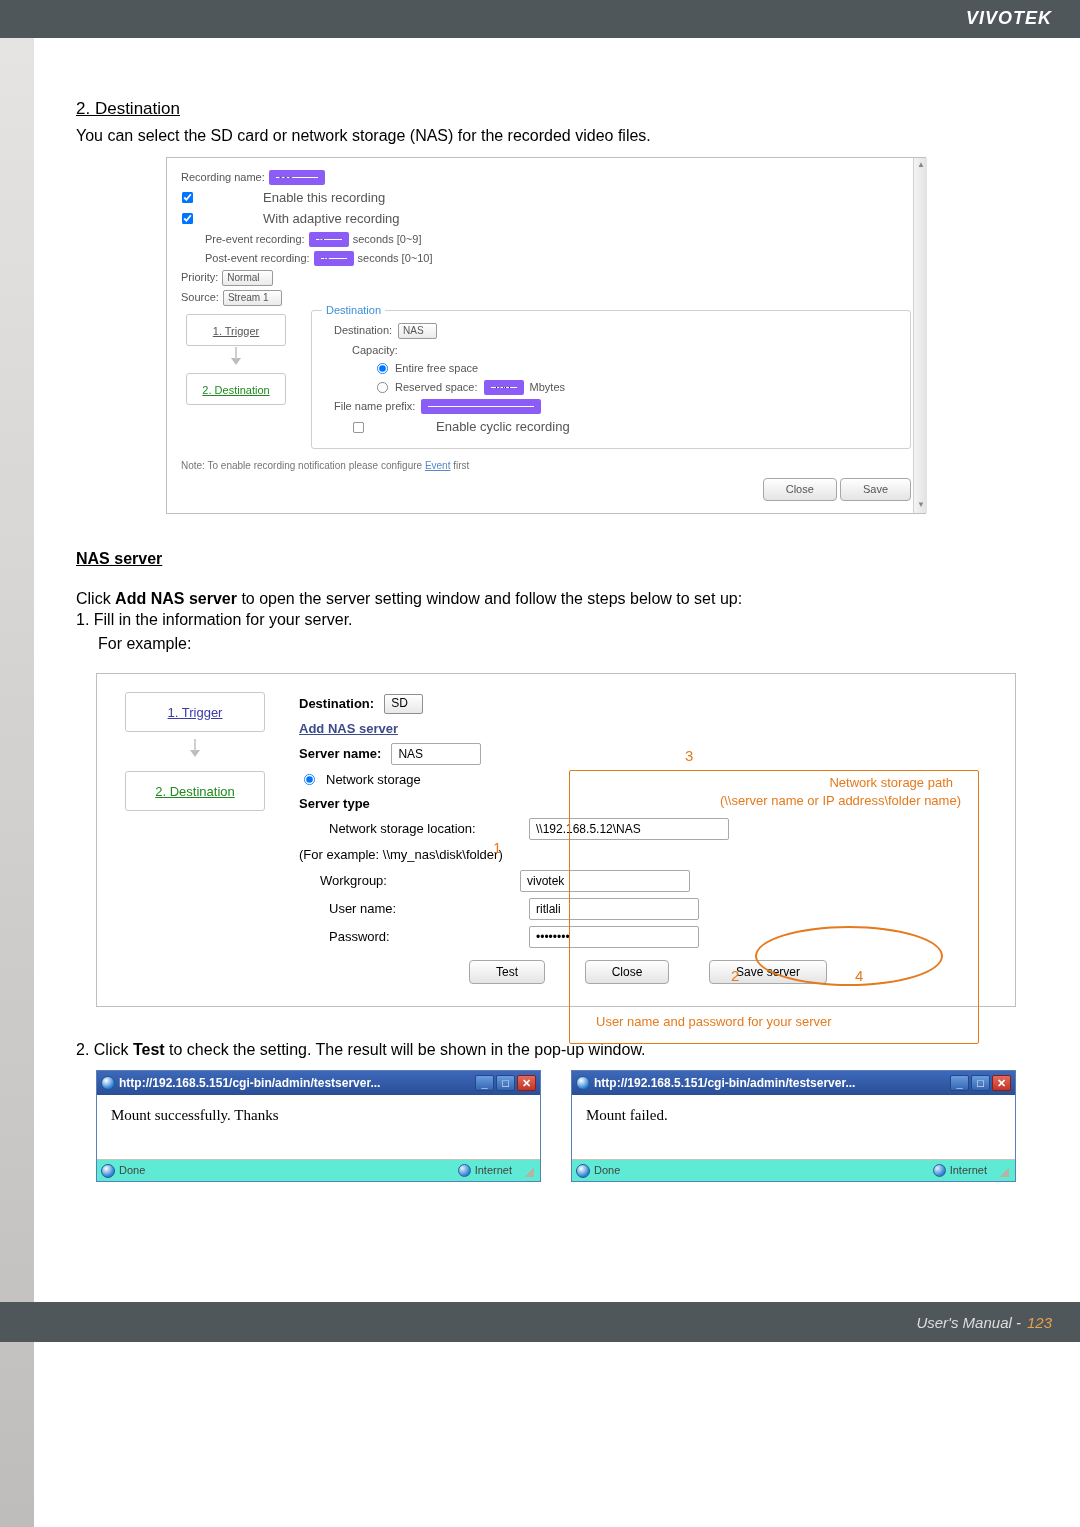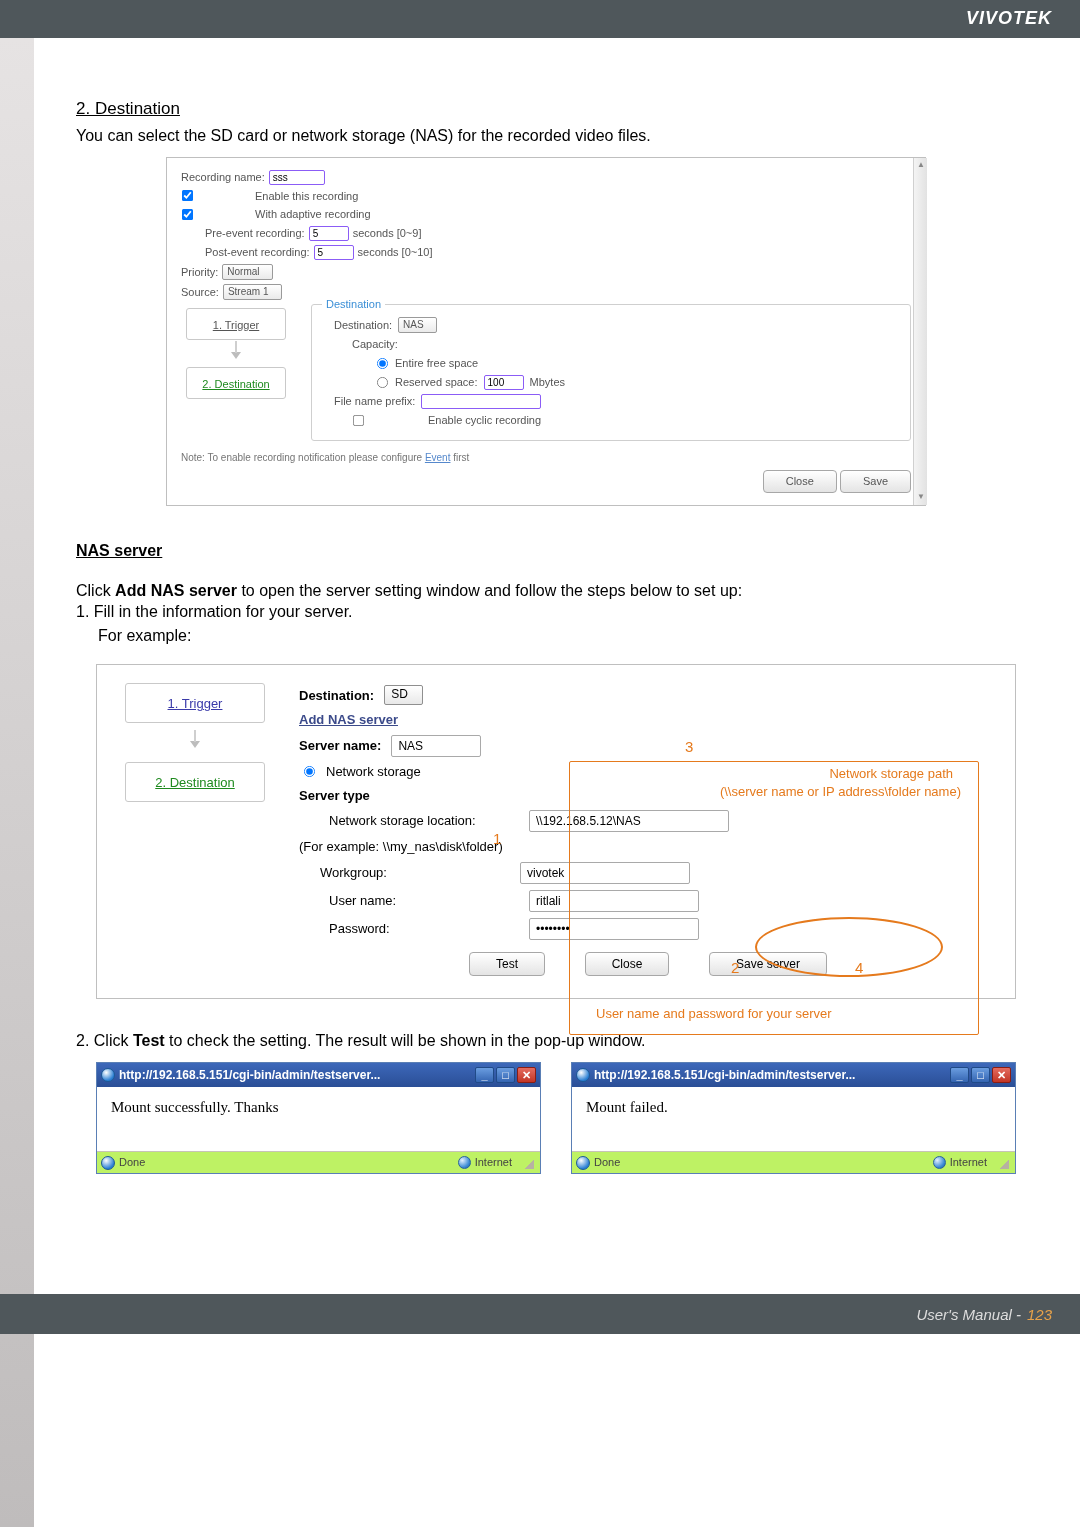--- a/index.html
+++ b/index.html
@@ -41,21 +41,21 @@
     margin: 6px auto 34px;
     padding: 8px 14px 12px;
     font-size: 11px;
     color: #555;
     position: relative;
     background: #fff;
   }
   .panel1 .row { margin: 4px 0; display: flex; align-items: center; gap: 4px; }
   .panel1 .indent1 { padding-left: 24px; }
   .tinyinput {
-    font-size: 10px; height: 15px; border: 1px solid #8b5cf6;
+    font-size: 10px; height: 15px; border: 7px solid #8b5cf6;
     border-radius: 2px; padding: 0 3px; background: #fff;
   }
   .w40 { width: 40px; } .w56 { width: 56px; }
   .sel {
     font-size: 10px; height: 16px; border: 1px solid #9a9a9a;
     border-radius: 2px; background: linear-gradient(#fff,#eaeaea);
     padding: 0 12px 0 4px;
   }
   .wizard-tab {
     display: inline-block; width: 100px; height: 32px;
@@ -149,39 +149,39 @@
   .popup .titlebar {
     height:24px; background: linear-gradient(#3d68ba,#2a4e96); color:#fff;
     display:flex; align-items:center; justify-content:space-between;
     font-weight:bold; font-size:12px; padding:0 4px;
   }
   .winctrls { display:flex; gap:2px; }
   .wc { width:19px; height:16px; background:linear-gradient(#6a9de0,#3464b1); border:1px solid #204a87; border-radius:2px; color:#fff; font-size:11px; text-align:center; line-height:14px; }
   .wc.red { background:linear-gradient(#e46b5f,#c23525); border-color:#8b1d13; }
   .popup .body { background:#fff; padding:10px 14px 34px; font-family:"Times New Roman",serif; font-size:15px; }
   .popup .status {
-    height:22px; background:#bef264; border-top:1px solid #c7c4b6;
+    height:22px; background:#5eead4; border-top:1px solid #c7c4b6;
     display:flex; align-items:center; font-size:11px; color:#434343;
   }
   .status .left { display:flex; align-items:center; gap:4px; padding-left:4px; flex:1; }
   .status .right { display:flex; align-items:center; gap:4px; padding-right:6px; }
   .ie-icon { width:14px; height:14px; border-radius:50%; background:radial-gradient(circle at 35% 30%,#fff,#2a7fd4 70%); border:1px solid #1c5a97; }
   .globe { width:13px; height:13px; border-radius:50%; background:radial-gradient(circle at 30% 30%,#e3f0ff,#3a8ad5 65%,#1d579a); border:1px solid #29629d; }
   .grip { width:12px; height:12px; background:
      linear-gradient(135deg,transparent 60%,#b7b2a2 60%); margin-left:6px; }
 
   .page-footer {
     height:40px; background:#4f575b; color:#ddd; font-style:italic;
     display:flex; justify-content:flex-end; align-items:center; padding:0 28px;
     font-size:15px; margin-top:80px;
   }
   .page-footer .num { color:#e8a24a; font-style:italic; margin-left:6px; }
 
   input[type=checkbox],input[type=radio]{ transform:scale(.85); margin:0; }
-  .chk-lbl { font-size:11px; color:#555; margin-left:13px;padding-left:44px; }
+  .chk-lbl { font-size:13px; color:#555; margin-left:21px;padding-left:44px; }
 
   .scroll-stub { position:absolute; right:-2px; top:0; bottom:0; width:14px;
     background:linear-gradient(to right,#f4f4f4,#e2e2e2); border-left:1px solid #d0d0d0; }
   .scroll-stub::before { content:"▲"; font-size:8px; color:#888; position:absolute; top:2px; left:3px; }
   .scroll-stub::after { content:"▼"; font-size:8px; color:#888; position:absolute; bottom:2px; left:3px; }
 </style>
 </head>
 <body>
 
 <div class="brand-bar">VIVOTEK</div>

